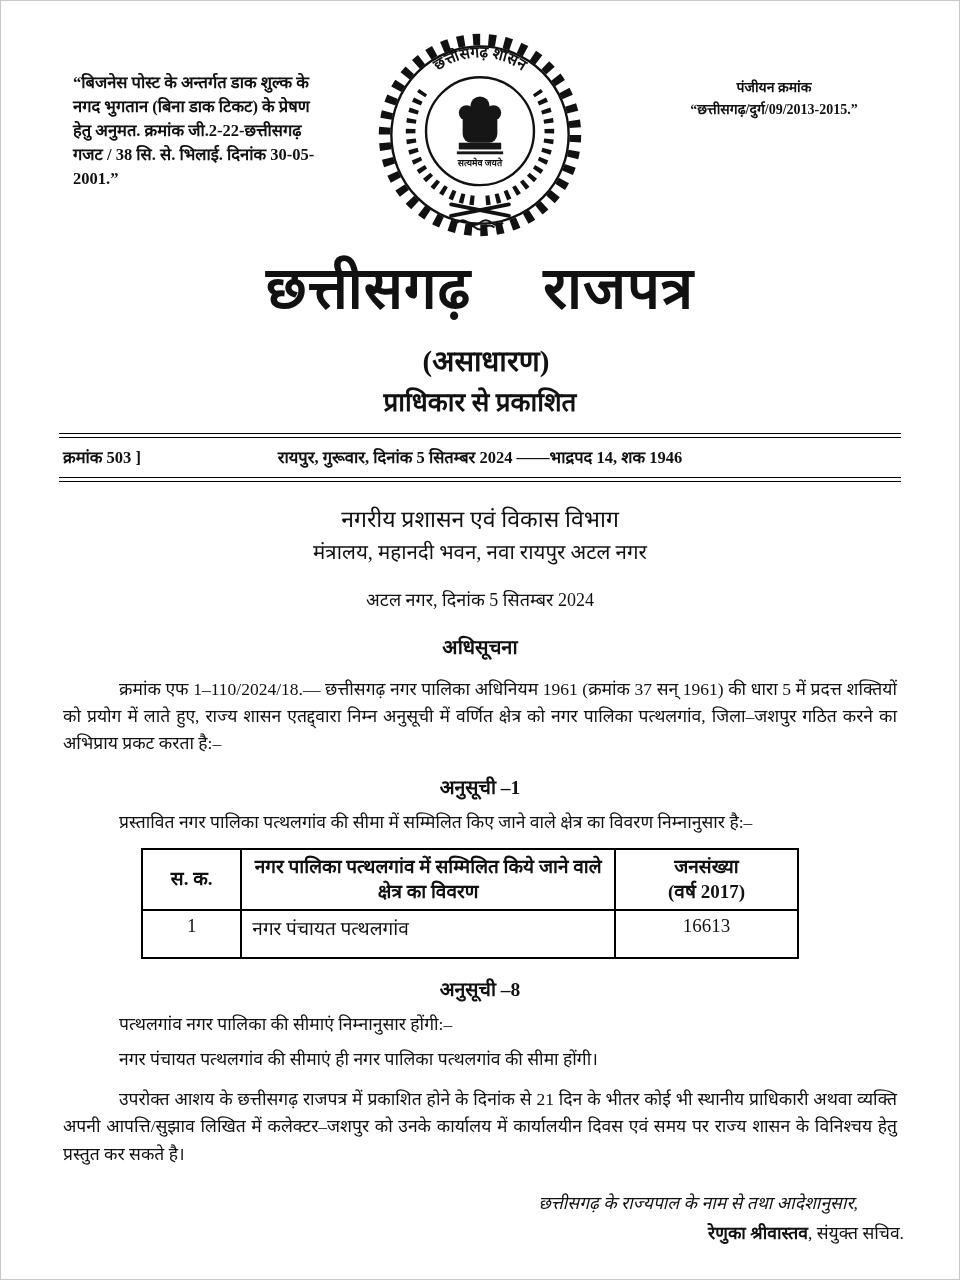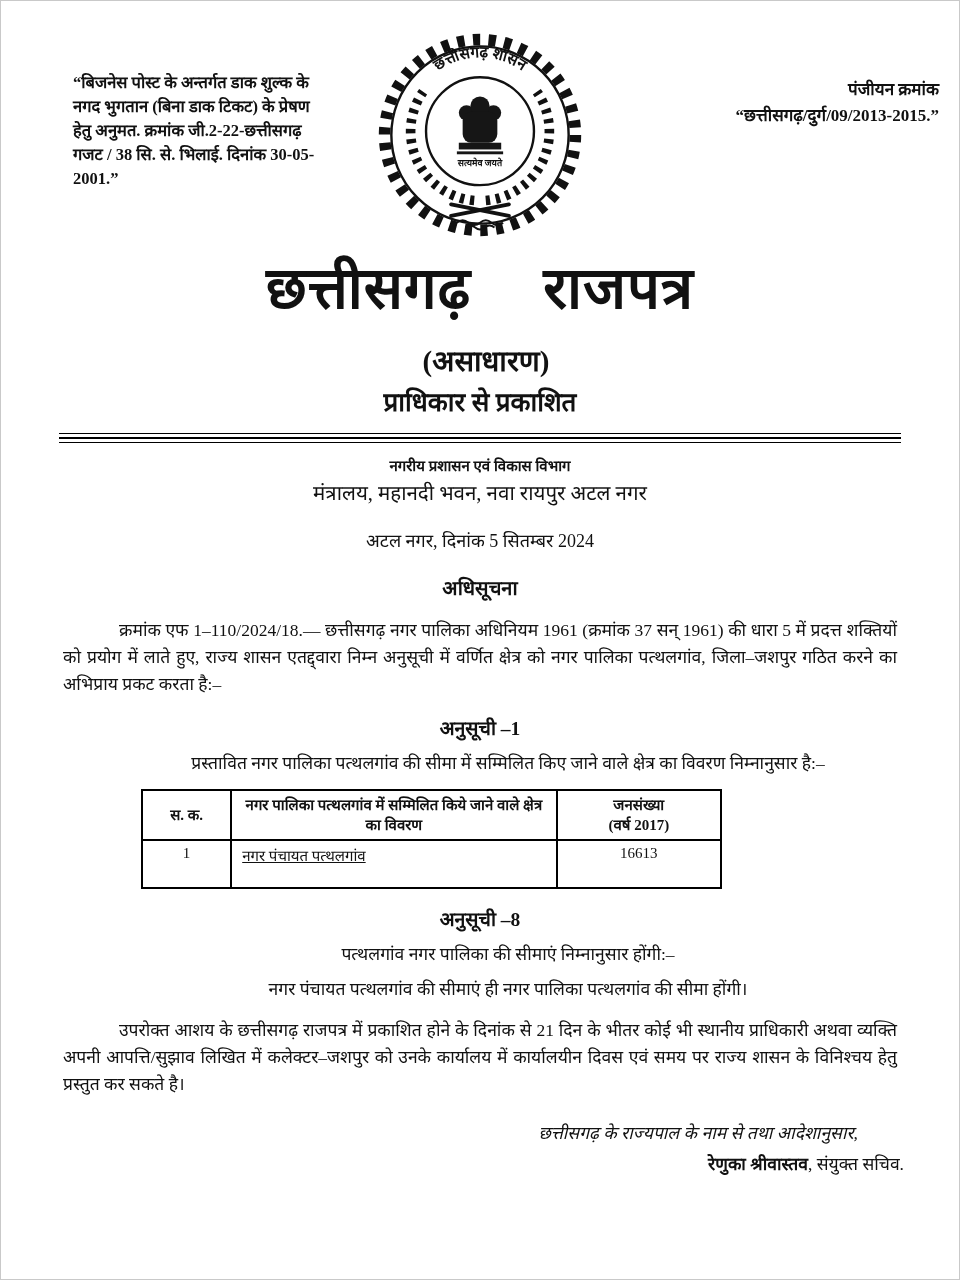--- a/index.html
+++ b/index.html
@@ -12,59 +12,59 @@
     overflow:hidden;
     border:1px solid #c9c9c9;
   }
   .masthead { position:relative; height:250px; }
   .postal-note {
     position:absolute; left:72px; top:70px; width:256px;
     font-size:16.5px; font-weight:bold; line-height:1.45;
   }
   .registration {
     position:absolute; right:20px; top:76px; width:330px;
-    text-align:right; font-size:17px; font-weight:bold; line-height:1.55;
+    text-align:center; font-size:14px; font-weight:bold; line-height:1.55;
   }
   .emblem-wrap { position:absolute; left:50%; top:26px; transform:translateX(-50%); }
   .title-row {
     display:flex; justify-content:center; gap:72px;
     font-size:58px; font-weight:bold; line-height:1.05; margin-top:8px;
     letter-spacing:1px;
   }
   .subtitle  { text-align:center; font-size:29px; font-weight:bold; margin-top:20px;padding-left:12px; }
   .published { text-align:center; font-size:26px; font-weight:bold; margin-top:4px; }
 
   .band { margin:14px 58px 0 58px; }
   .double-rule { border-top:1.5px solid #000; height:5px; border-bottom:1px solid #000; }
   .band-content { position:relative; padding:7px 4px 9px 4px; font-size:16.5px; font-weight:bold; }
   .band-number { display:inline-block; }
   .band-dateline { position:absolute; left:0; right:0; text-align:center; top:7px; }
 
-  .dept-name  { text-align:center; font-size:15px; font-weight:700; margin-top:12px; }
+  .dept-name  { text-align:center; font-size:23px; font-weight:400; margin-top:20px; }
   .dept-addr  { text-align:center; font-size:20.5px; margin-top:3px; }
   .place-date { text-align:center; font-size:18px; margin-top:22px; }
 
   .notif-heading { text-align:center; font-size:20px; font-weight:600; margin-top:22px; }
 
   .para {
     margin:16px 62px 0 62px; font-size:17.5px; line-height:1.55;
     text-align:justify; text-indent:56px;
   }
   .sched-heading { text-align:center; font-size:19.5px; font-weight:600; margin-top:16px; }
-  .indent-line { margin:9px 62px 0 62px; padding-left:56px; font-size:17.5px; line-height:1.5;text-align:center; }
+  .indent-line { margin:9px 62px 0 62px; padding-left:56px; font-size:17.5px; line-height:1.5; }
 
   table.schedule {
-    border-collapse:collapse; margin:12px 0 0 140px; width:581px;
-    font-size:15px;
+    border-collapse:collapse; margin:12px 0 0 140px; width:658px;
+    font-size:19px;
   }
   table.schedule th, table.schedule td { border:2px solid #000; padding:4px 10px; }
   table.schedule th { font-weight:bold; text-align:center; line-height:1.35; }
   th.pop-col { white-space:pre-line; }
   td.sno-cell, td.pop-cell { text-align:center; vertical-align:top; }
-  td.desc-cell { text-align:left; vertical-align:top; padding-left:14px;text-decoration:underline; }
+  td.desc-cell { text-align:left; vertical-align:top; padding-left:14px; }
   tr.data-row td { height:48px; }
 
   .closing { margin-top:14px; }
   .signature { text-align:right; margin:20px 55px 0 0; font-size:17.5px; line-height:1.75; }
   .sig-line1 { padding-right:46px;font-style:italic; }
   .sig-name { font-weight:bold; }
 </style>
 </head>
 <body>
 
@@ -119,20 +119,24 @@
 
 <div class="title-row">
   <span>छत्तीसगढ़</span>
   <span>राजपत्र</span>
 </div>
 <div class="subtitle">(असाधारण)</div>
 <div class="published">प्राधिकार से प्रकाशित</div>
 
 <div class="band">
   <div class="double-rule"></div>
+  <div class="band-content">
+    <span class="band-number">क्रमांक 503 ]</span>
+    <span class="band-dateline">रायपुर, गुरूवार, दिनांक 5 सितम्बर 2024 ——भाद्रपद 14, शक 1946</span>
+  </div>
   <div class="double-rule"></div>
 </div>
 
 <div class="dept-name">नगरीय प्रशासन एवं विकास विभाग</div>
 <div class="dept-addr">मंत्रालय, महानदी भवन, नवा रायपुर अटल नगर</div>
 <div class="place-date">अटल नगर, दिनांक 5 सितम्बर 2024</div>
 
 <div class="notif-heading">अधिसूचना</div>
 <p class="para">क्रमांक एफ 1–110/2024/18.— छत्तीसगढ़ नगर पालिका अधिनियम 1961 (क्रमांक 37 सन् 1961) की धारा 5 में प्रदत्त शक्तियों को प्रयोग में लाते हुए, राज्य शासन एतद्द्वारा निम्न अनुसूची में वर्णित क्षेत्र को नगर पालिका पत्थलगांव, जिला–जशपुर गठित करने का अभिप्राय प्रकट करता है:–</p>
 

